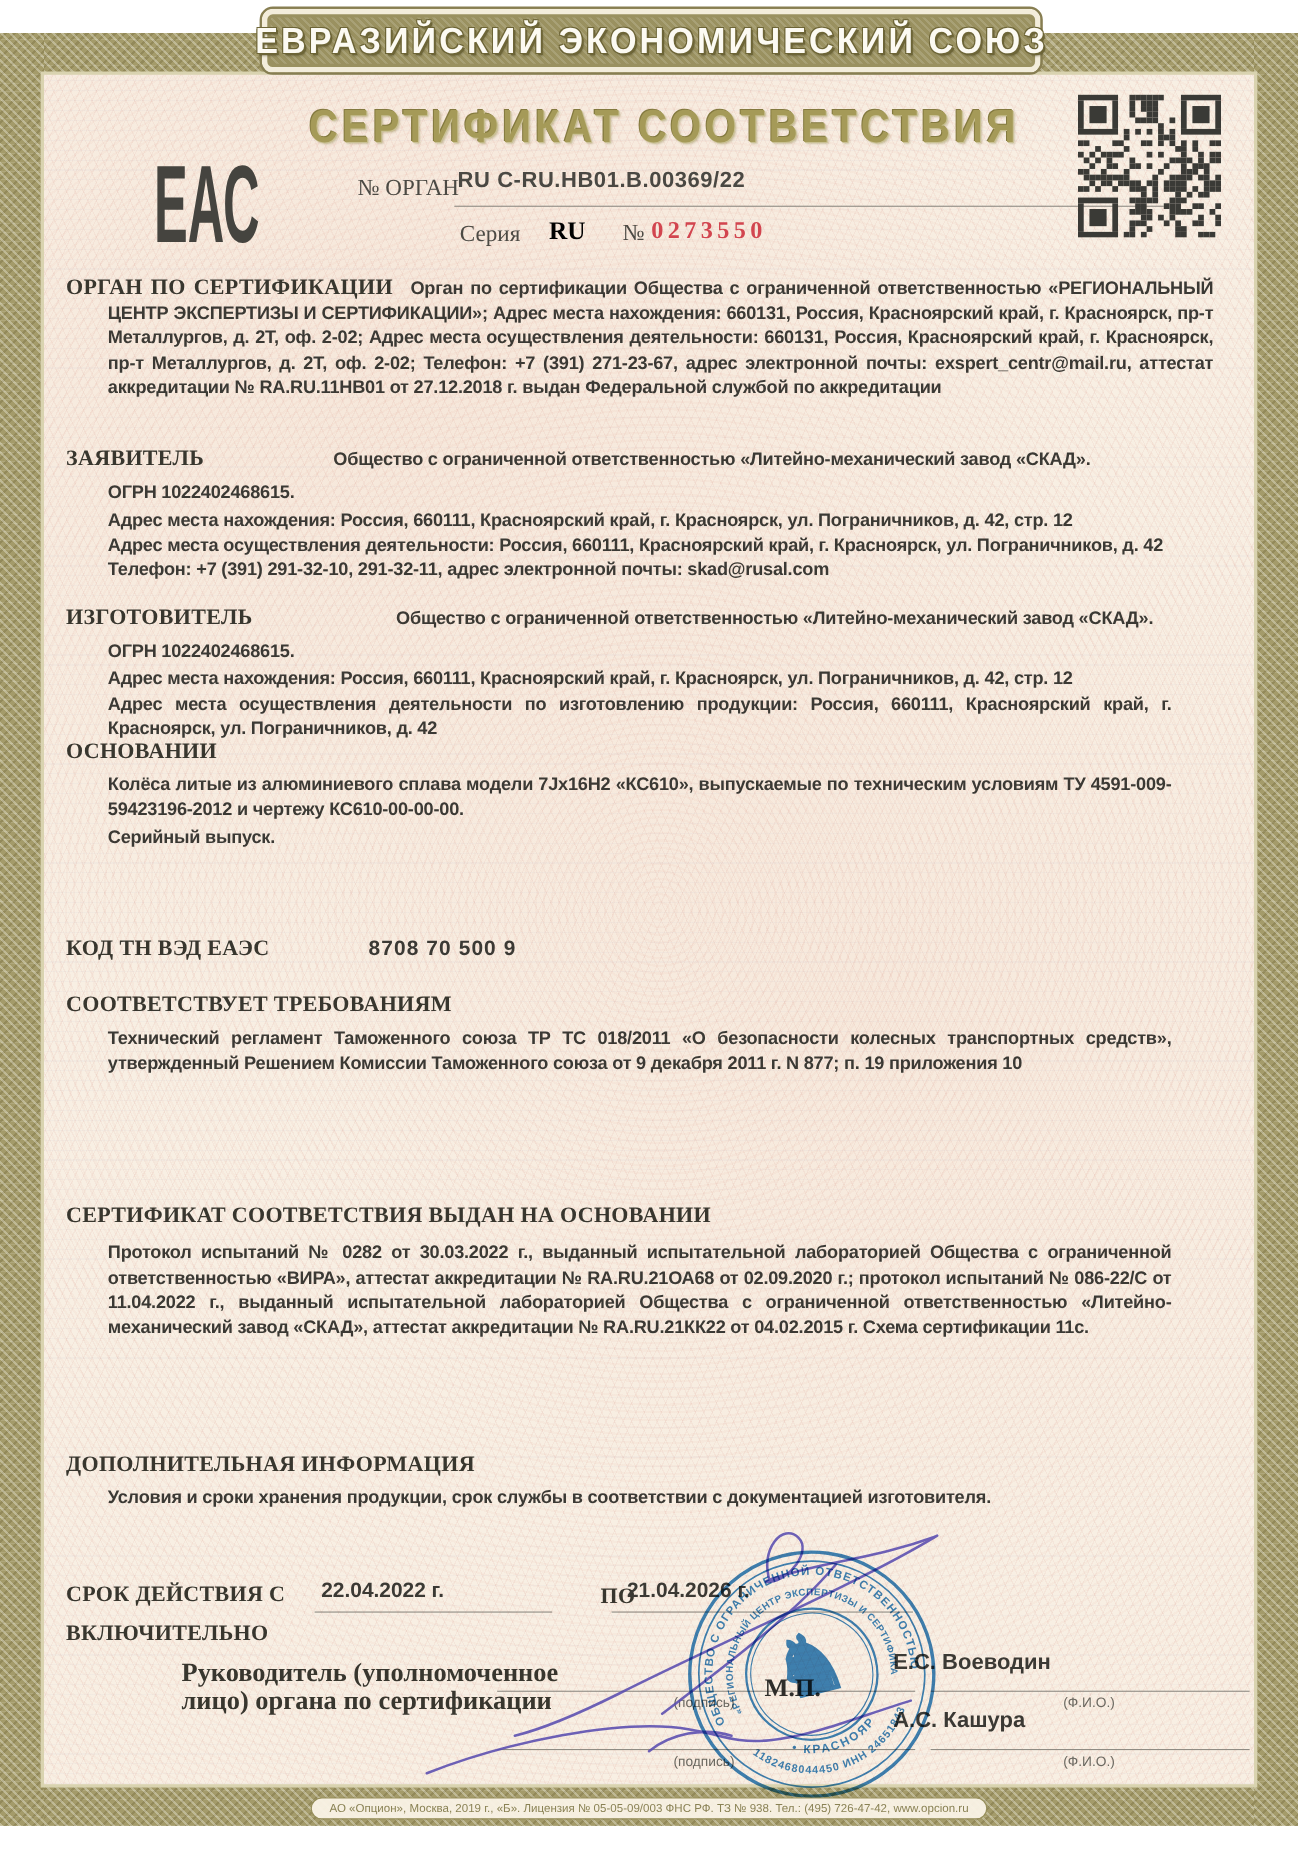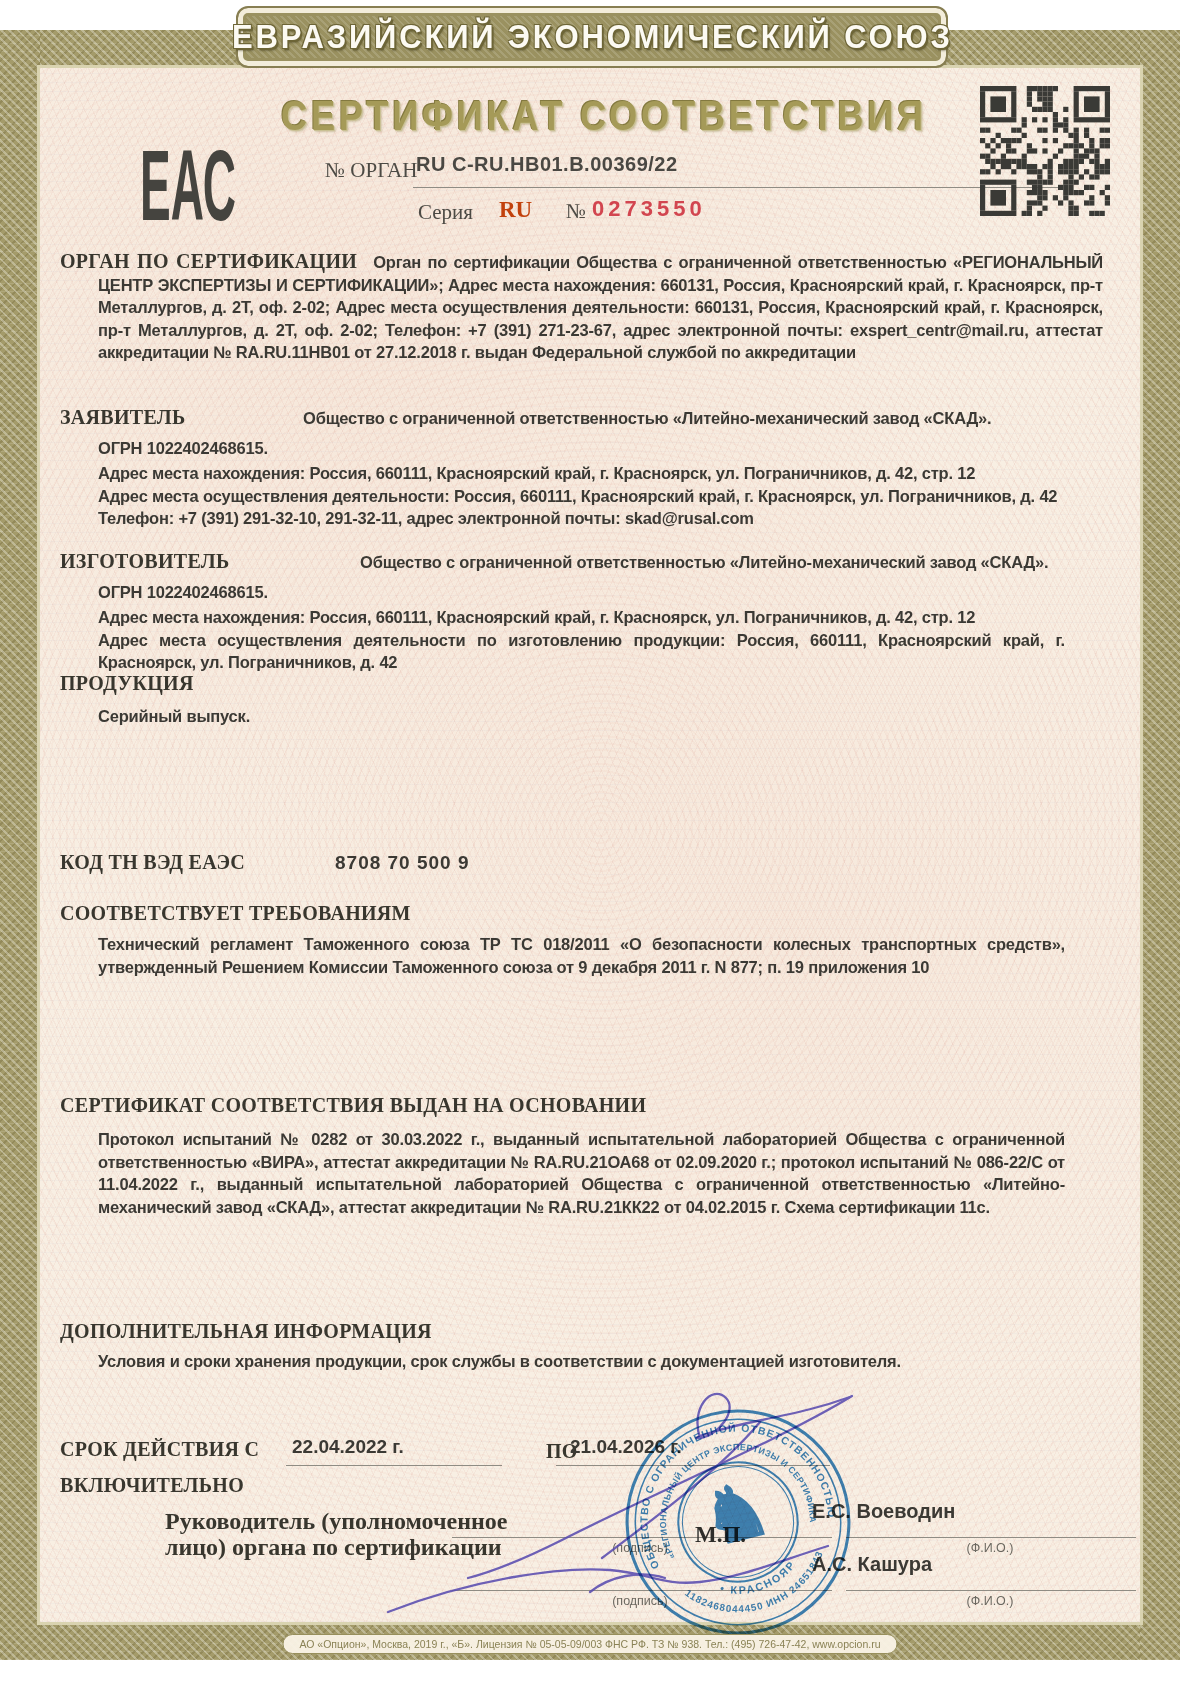--- a/index.html
+++ b/index.html
@@ -41,23 +41,23 @@
   .doc-title{position:absolute;left:260px;top:94px;width:600px;text-align:center;
     font-weight:bold;font-size:39px;letter-spacing:4px;color:#a59a58;white-space:nowrap;
     transform:scale(.93,1.08);transform-origin:center;
     text-shadow:1px 1px 0 #c9c093,-1px -1px 0 #83793f,2px 2px 2px rgba(130,120,60,.35);}
   .certno-label{position:absolute;left:325px;top:158px;font-family:"Liberation Serif",serif;
     font-size:21px;color:#4c4a44;}
   .certno-value{position:absolute;left:416px;top:153px;font-weight:bold;font-size:20px;
     letter-spacing:.5px;color:#4a4843;}
   .line{position:absolute;height:0;border-top:1.5px solid #8f8c84;}
   .series-label{position:absolute;left:418px;top:200px;font-family:"Liberation Serif",serif;font-size:21px;color:#4c4a44;}
-  .series-value{position:absolute;left:499px;top:197px;font-family:"Liberation Serif",serif;font-weight:bold;font-size:23px;color:#c2410c;}
+  .series-value{position:absolute;left:499px;top:197px;font-family:"Liberation Serif",serif;font-weight:bold;font-size:23px;color:#000000;}
   .blankno-label{position:absolute;left:566px;top:199px;font-family:"Liberation Serif",serif;font-size:21px;color:#4c4a44;}
-  .blankno-value{position:absolute;left:592px;top:196px;font-family:Liberation Sans, sans-serif;font-weight:bold;
+  .blankno-value{position:absolute;left:592px;top:196px;font-family:Liberation Serif, serif;font-weight:bold;
     font-size:22px;letter-spacing:4px;color:#d2454f;}
   .qr{position:absolute;left:980px;top:86px;width:130px;height:130px;}
   
   .slabel{font-family:"Liberation Serif",serif;font-weight:bold;font-size:20px;color:#38362e;letter-spacing:.3px;}
   .slabel.inline{margin-right:16px;}
   .btxt{font-size:16.5px;font-weight:bold;line-height:22.5px;color:#3b3934;letter-spacing:-.2px;}
   .jt{text-align:justify;}
   .hang{padding-left:38px;text-indent:-38px;}
   .btxt p{margin:0;}
   .kod-value{font-size:19px;font-weight:bold;color:#3b3934;letter-spacing:1px;}
@@ -333,22 +333,23 @@
   </div>
 
   <div class="abs slabel" style="left:60px;top:550px;text-align:right;">ИЗГОТОВИТЕЛЬ</div>
   <div class="abs btxt" style="left:98px;top:551px;width:967px;">
     <p class="jt" style="text-indent:262px;">Общество с ограниченной ответственностью «Литейно-механический завод «СКАД».</p>
     <p style="margin-top:7px;">ОГРН 1022402468615.</p>
     <p class="jt" style="margin-top:3px;">Адрес места нахождения: Россия, 660111, Красноярский край, г. Красноярск, ул. Пограничников, д. 42, стр. 12</p>
     <p class="jt">Адрес места осуществления деятельности по изготовлению продукции: Россия, 660111, Красноярский край, г. Красноярск, ул. Пограничников, д. 42</p>
   </div>
 
-  <div class="abs slabel" style="left:60px;top:672px;">ПРОДУКЦИЯ</div>
+  <div class="abs slabel" style="left:60px;top:672px;">ОСНОВАНИИ</div>
   <div class="abs btxt" style="left:98px;top:702px;width:967px;">
+    <p class="jt">Колёса литые из алюминиевого сплава модели 7Jx16H2 «КС610», выпускаемые по техническим условиям ТУ 4591-009-59423196-2012 и чертежу КС610-00-00-00.</p>
     <p style="margin-top:3px;">Серийный выпуск.</p>
   </div>
 
   <div class="abs slabel" style="left:60px;top:851px;">КОД ТН ВЭД ЕАЭС</div>
   <div class="abs kod-value" style="left:335px;top:852px;">8708 70 500 9</div>
 
   <div class="abs slabel" style="left:60px;top:902px;">СООТВЕТСТВУЕТ ТРЕБОВАНИЯМ</div>
   <div class="abs btxt jt" style="left:98px;top:933px;width:967px;">Технический регламент Таможенного союза ТР ТС 018/2011 «О безопасности колесных транспортных средств», утвержденный Решением Комиссии Таможенного союза от 9 декабря 2011 г. N 877; п. 19 приложения 10</div>
 
   <div class="abs slabel" style="left:60px;top:1094px;">СЕРТИФИКАТ СООТВЕТСТВИЯ ВЫДАН НА ОСНОВАНИИ</div>

